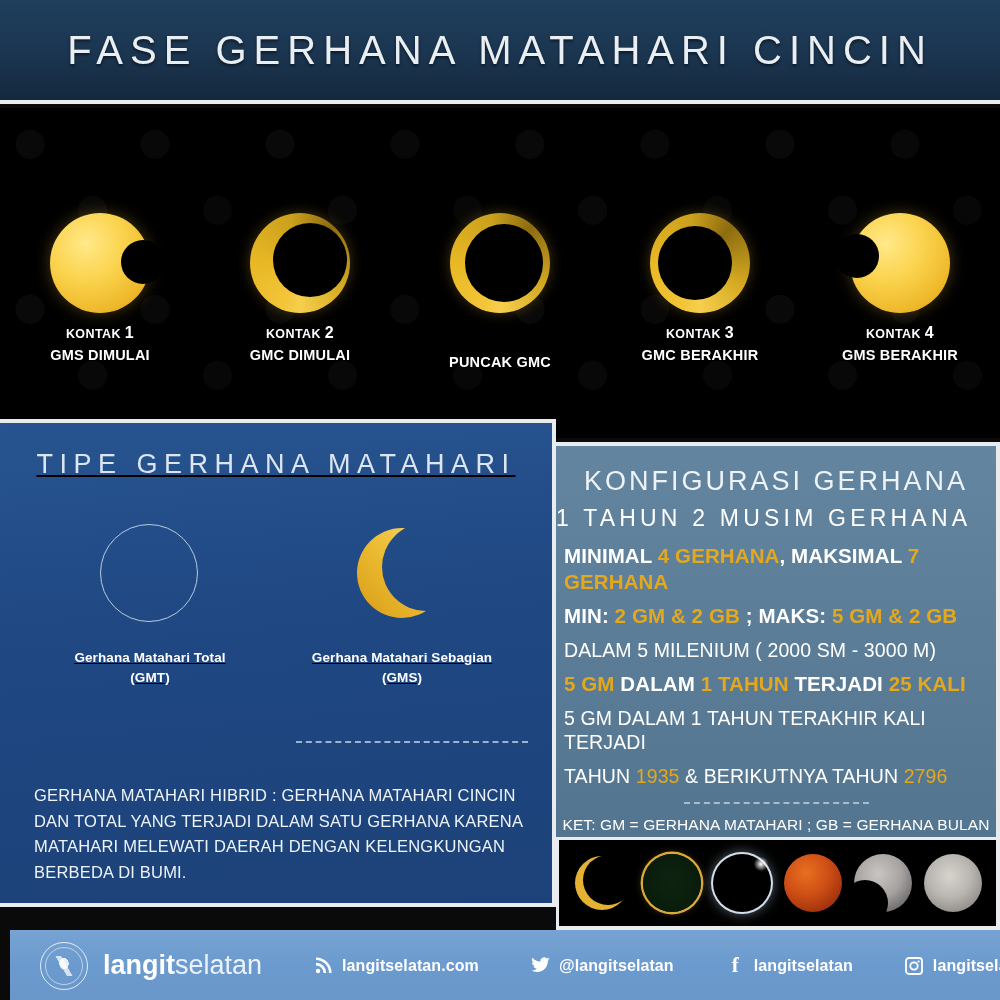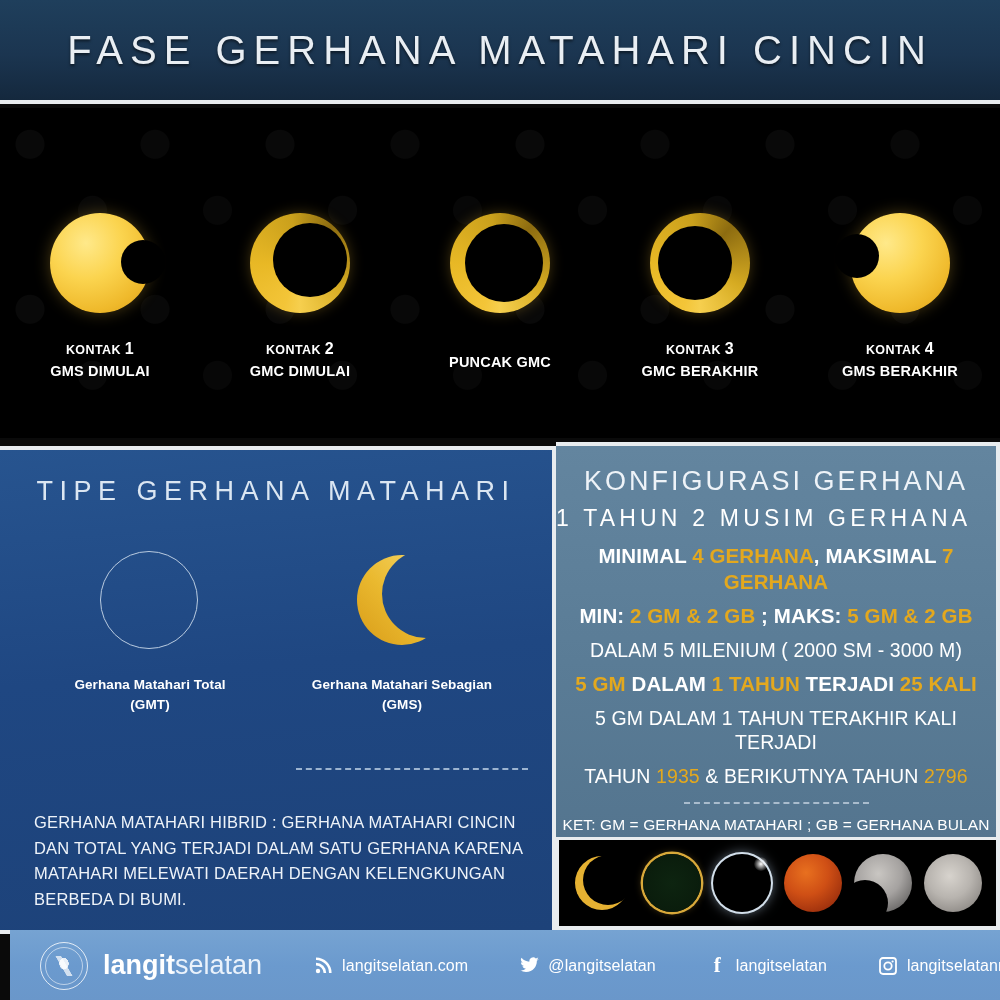--- a/index.html
+++ b/index.html
@@ -66,37 +66,38 @@
   
   .ring{ position:absolute; left:9px; top:9px; width:100px; height:100px; border-radius:50%;
     background:conic-gradient(from 200deg, #f3c538 0deg, #e8b825 70deg, #caa01c 150deg, #8d6c10 200deg, #d6ab22 280deg, #f6cf4e 340deg, #f3c538 360deg);
     box-shadow:0 0 14px rgba(230,180,50,.28);
   }
   .ring-hole{ position:absolute; border-radius:50%; background:#000; }
   .r1 .ring-hole{ width:74px; height:74px; left:32px; top:19px; }
   .r2 .ring-hole{ width:78px; height:78px; left:24px; top:20px; }
   .r3 .ring-hole{ width:74px; height:74px; left:17px; top:22px; }
 
-  .phase-label { margin-top:16px; text-align:center; line-height:1.42; }
+  .phase-label { text-align:center; line-height:1.42; }
   .phase-kontak {
     color:#ffffff; font-size:12.5px; font-weight:700; letter-spacing:.4px;
   }
   .phase-kontak .num { font-size:16px; }
   .phase-sub {
     color:#ffffff; font-size:14.5px; font-weight:700; letter-spacing:.2px;
   }
   .phase.no-kontak .phase-label { margin-top:30px; }
 
   
   .left-panel{
-    position:absolute; left:0; top:446px; width:556px; height:488px;
+    position:absolute; left:0; top:419px; width:556px; height:488px;
     background:linear-gradient(175deg,#27548f 0%,#1f4782 45%,#1d4279 100%);
     border-top:4px solid #e8ecef; border-right:4px solid #e8ecef;
     border-bottom:4px solid #e8ecef;
     overflow:hidden;
+    text-decoration:underline;
   }
   .lp-title{
     margin:26px 0 0 0; text-align:center;
     color:#dbe6f2; font-size:27px; letter-spacing:6.5px; font-weight:400;
   }
   .types{
     display:flex; margin-top:42px; padding:0 24px;
   }
   .type{ flex:1; display:flex; flex-direction:column; align-items:center; }
   .type-art{ width:104px; height:104px; position:relative; }
@@ -140,21 +141,21 @@
   }
   .rp-title{
     margin:20px 0 0 0; text-align:center;
     color:#eef3f8; font-size:27px; letter-spacing:3px; font-weight:400;
   }
   .rp-sub{
     margin-top:8px; 
     color:#ffffff; font-size:23px; letter-spacing:4.2px; font-weight:400;
   }
   .rp-line{
-    margin-top:11px; text-align:center; color:#ffffff;
+    margin-top:11px; text-align:left; color:#ffffff;
     font-size:20.5px; font-weight:700; letter-spacing:.1px; line-height:1.25;
     padding:0 8px;
   }
   .rp-line.reg{ font-weight:400; font-size:19.5px; }
   .gold{ color:#e3a81e; }
   .rp-line.tight{ margin-top:9px; }
   .dash-div2{
     margin:14px auto 0 auto; width:185px; height:0;
     border-top:2px dashed #a9bccd;
   }
@@ -222,21 +223,21 @@
     background:
       radial-gradient(ellipse at 50% 38%, rgba(255,255,255,.85) 0 32%, transparent 34%),
       linear-gradient(60deg, transparent 40%, rgba(255,255,255,.7) 42% 58%, transparent 60%);
   }
   .brand-name{ margin-left:15px; font-size:27px; color:#ffffff; line-height:1; }
   .brand-name b{ font-weight:700; }
   .brand-name span{ font-weight:300; color:#eaf2fb; }
 
   .socials{ display:flex; align-items:center; margin-left:auto; margin-right:24px; }
   .social{ display:flex; align-items:center; margin-left:52px; }
-  .social-label{ color:#ffffff; font-size:16px; font-weight:400; margin-left:9px; letter-spacing:.1px; }
+  .social-label{ color:#ffffff; font-size:16px; font-weight:700; margin-left:9px; letter-spacing:.1px; }
   .ico{ width:19px; height:19px; display:flex; align-items:center; justify-content:center; flex:0 0 auto; }
   .ico svg{ display:block; }
   .fb-glyph{ color:#fff; font-size:21px; font-weight:700; font-family:"Liberation Serif", serif; line-height:1; }
 </style>
 </head>
 <body>
 
 <div class="page">
 
   <div class="header">

